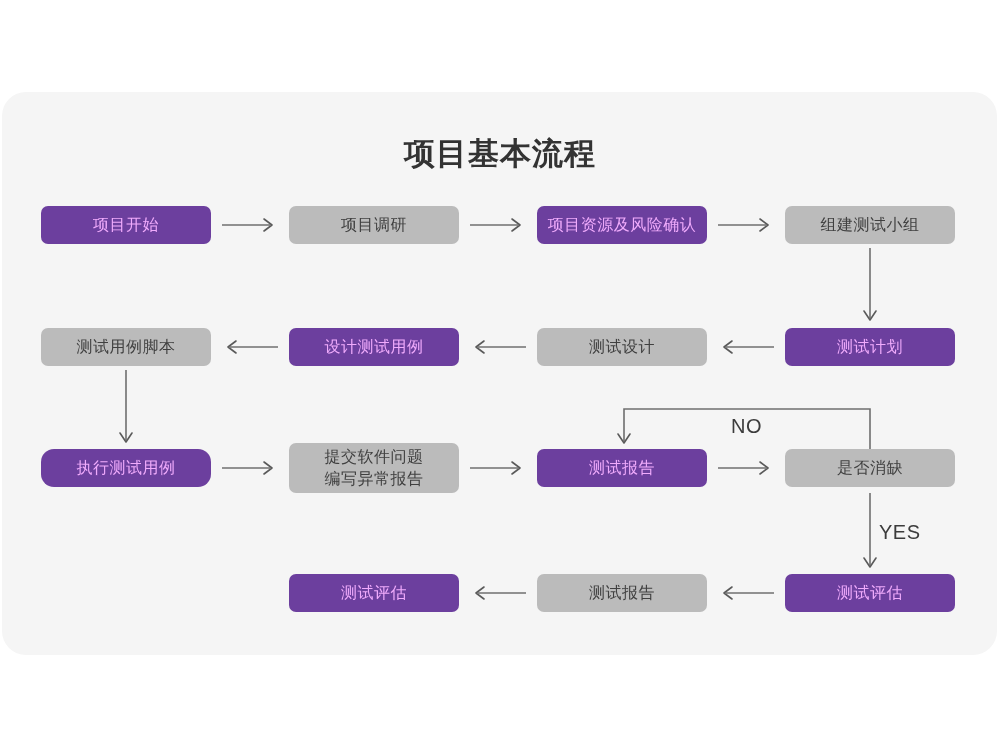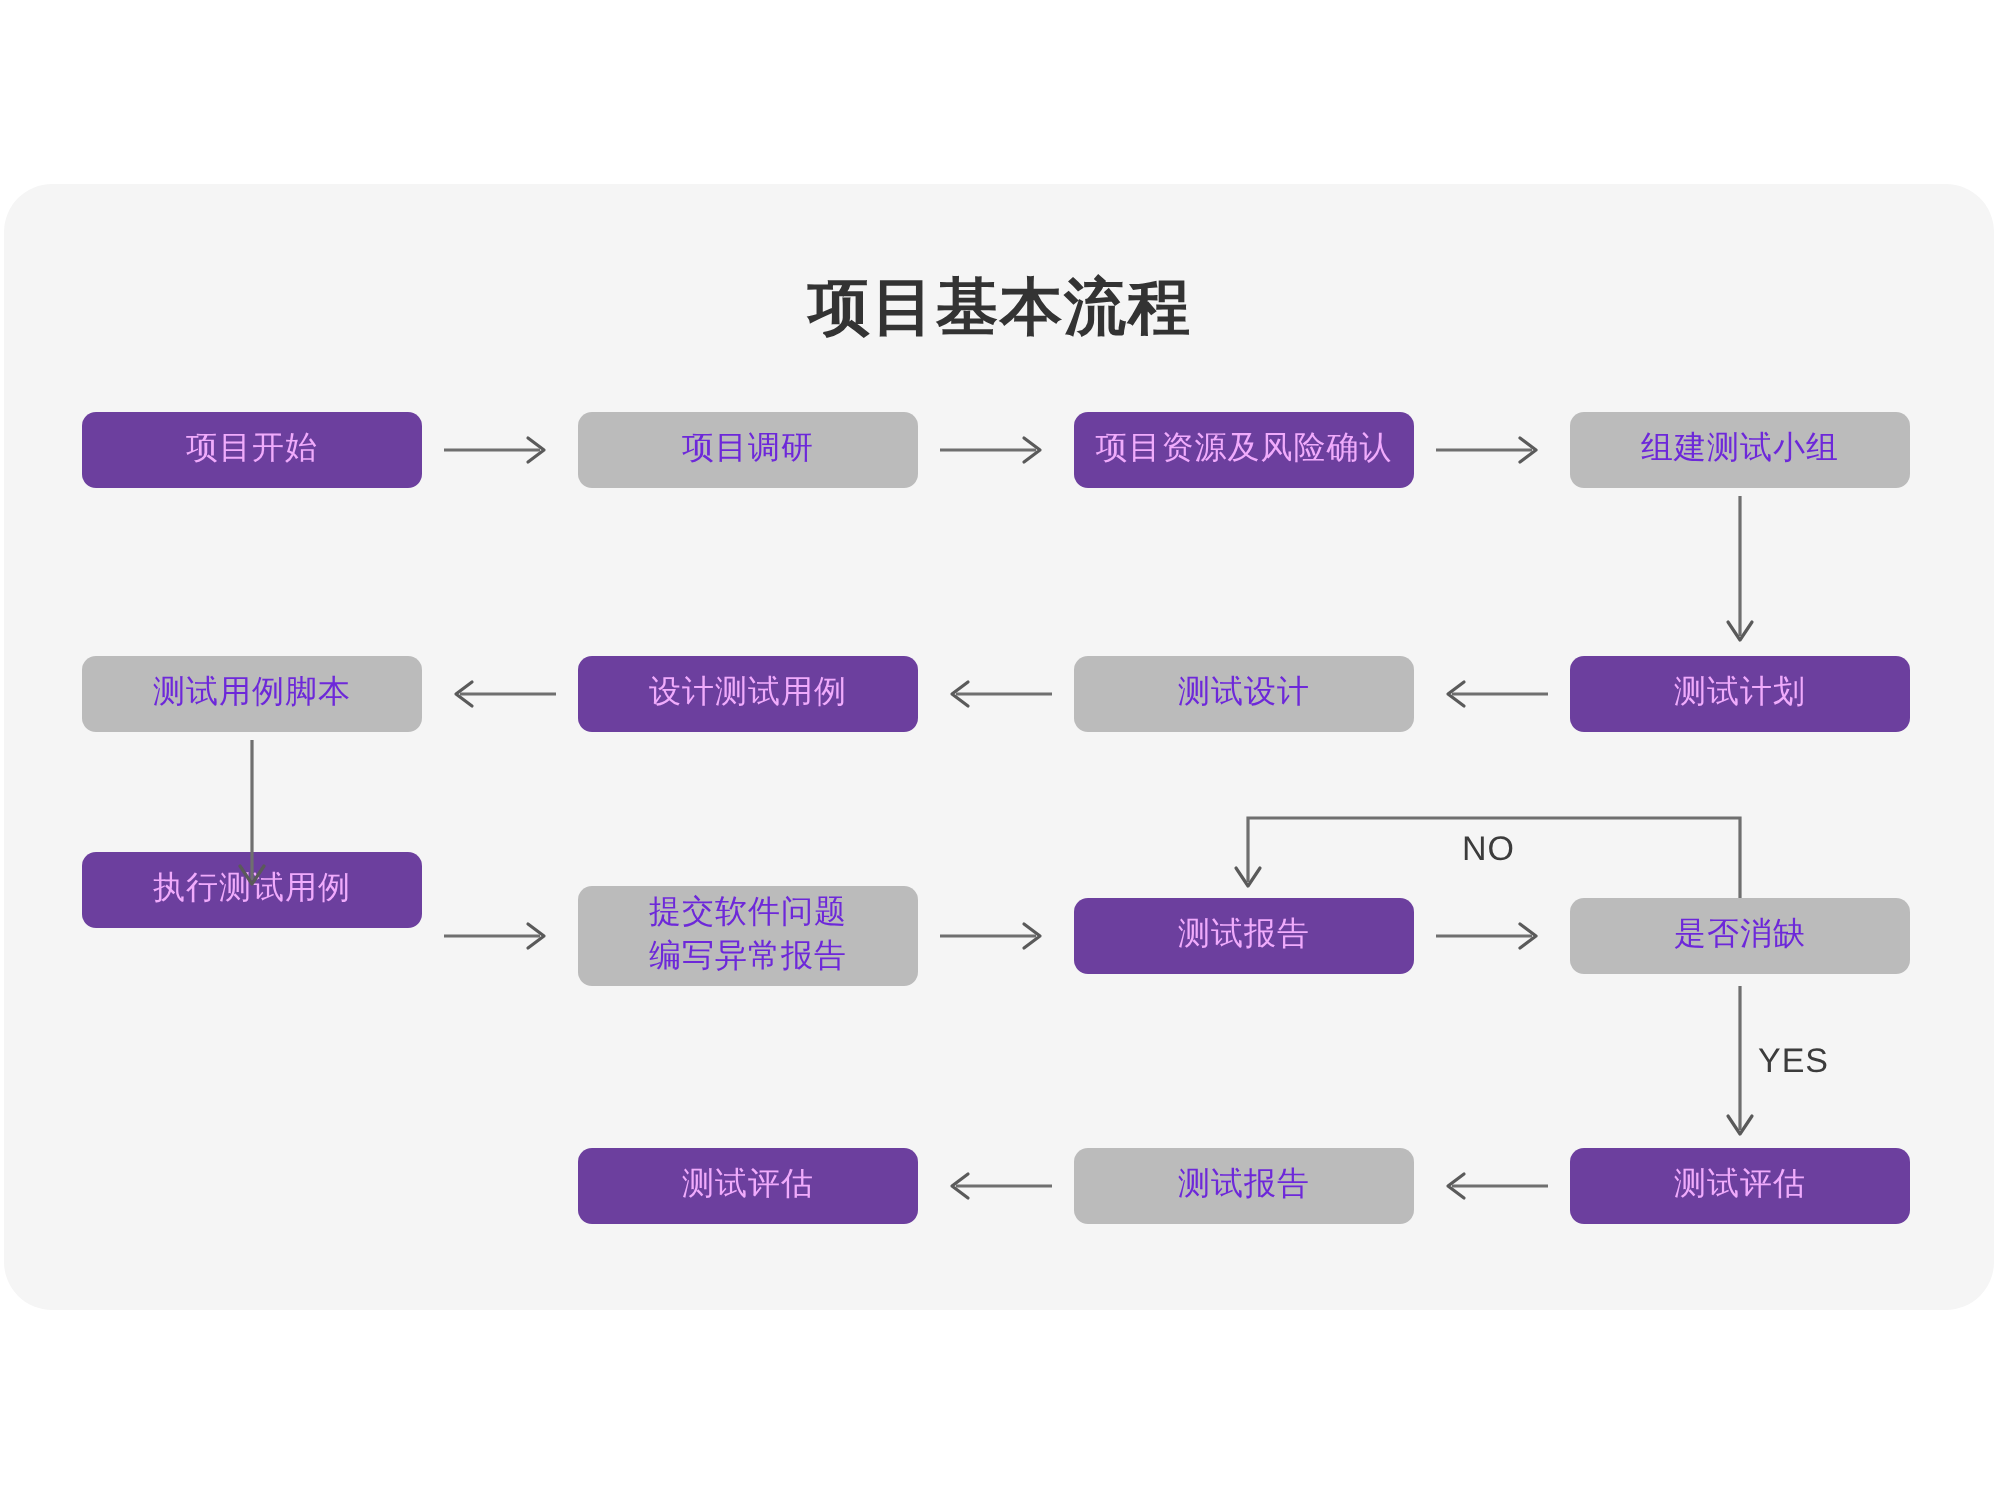--- a/index.html
+++ b/index.html
@@ -51,28 +51,28 @@
     line-height: 22px;
     letter-spacing: 0.5px;
     user-select: none;
   }
   .node.purple {
     background: #6c3f9e;
     color: #f0abfc;
   }
   .node.gray {
     background: #bbbbbb;
-    color: #6d28d9;
+    color: #404040;
   }
   .arrow-h, .arrow-v {
     position: absolute;
   }
   .edge-label {
     position: absolute;
-    font-size: 17px;
+    font-size: 20px;
     color: #3c3c3c;
     letter-spacing: 0.5px;
   }
   svg { display: block; overflow: visible; }
   .ln { stroke: #6f6f6f; stroke-width: 1.6; fill: none; }
   .hd { stroke: #5a5a5a; stroke-width: 1.6; fill: none; stroke-linecap: round; stroke-linejoin: round; }
 </style>
 </head>
 <body>
 
@@ -91,21 +91,21 @@
   <div class="node gray" style="left:785px; top:206px; width:170px; height:38px;">组建测试小组</div>
 
   <div class="node gray" style="left:41px; top:328px; width:170px; height:38px;">测试用例脚本</div>
 
   <div class="node purple" style="left:289px; top:328px; width:170px; height:38px;">设计测试用例</div>
 
   <div class="node gray" style="left:537px; top:328px; width:170px; height:38px;">测试设计</div>
 
   <div class="node purple" style="left:785px; top:328px; width:170px; height:38px;">测试计划</div>
 
-  <div class="node purple" style="left:41px; top:426px; width:170px; height:38px;">执行测试用例</div>
+  <div class="node purple" style="left:41px; top:449px; width:170px; height:38px;border-radius:13px;">执行测试用例</div>
 
   <div class="node gray" style="left:289px; top:443px; width:170px; height:50px; white-space:pre-line;">提交软件问题
 编写异常报告</div>
 
   <div class="node purple" style="left:537px; top:449px; width:170px; height:38px;">测试报告</div>
 
   <div class="node gray" style="left:785px; top:449px; width:170px; height:38px;">是否消缺</div>
 
   <div class="node purple" style="left:289px; top:574px; width:170px; height:38px;">测试评估</div>
 

